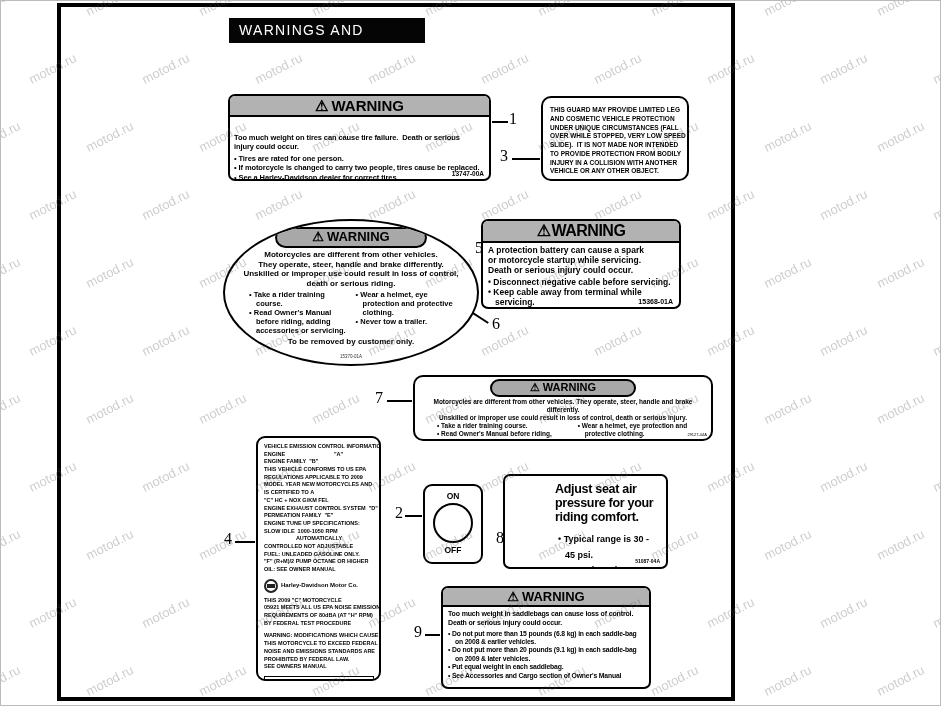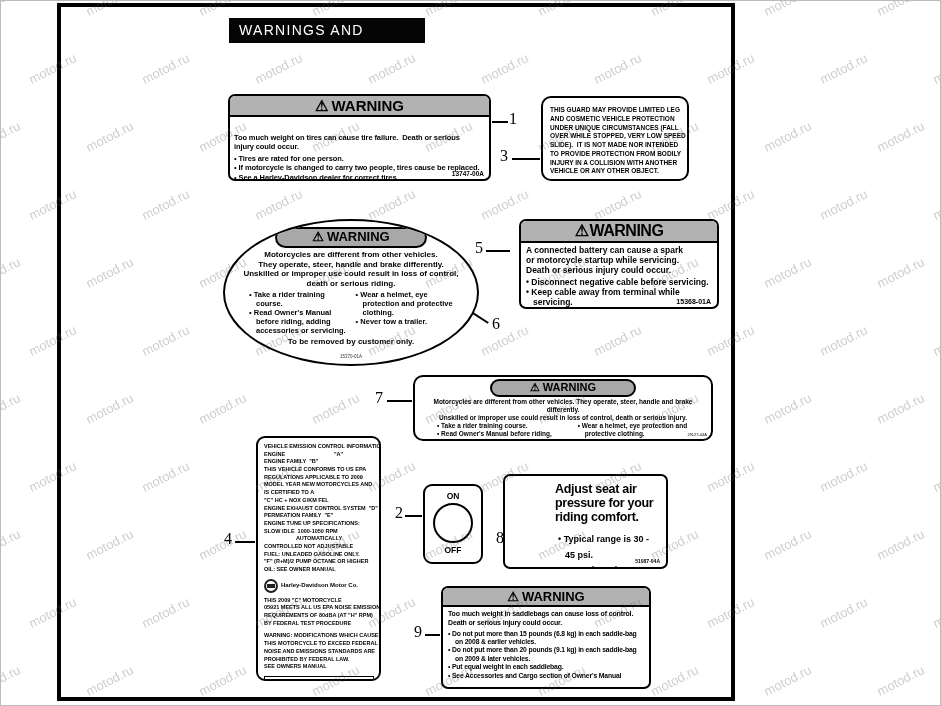--- a/index.html
+++ b/index.html
@@ -84,27 +84,27 @@
         </div>
       <div style="flex:1;padding-left:6px;">
           <div class="b">Wear a helmet, eye protection and protective clothing.</div>
           <div class="b">Never tow a trailer.</div>
         </div>
     </div>
     <div style="text-align:center;font-size:8px;margin-top:2px;">To be removed by customer only.</div>
     <div style="text-align:center;font-size:4.5px;font-weight:normal;color:#333;margin-top:8px;">15370-01A</div>
   </div>
 
-  <div class="label wlabel" style="left:518px;top:218px;width:200px;height:90px;">
+  <div class="label wlabel" style="left:480px;top:218px;width:200px;height:90px;">
     <div class="hdrbar" style="height:20px;font-size:16px;line-height:20px;letter-spacing:-0.5px;">
       <span class="tri" style="margin-right:1px;">⚠</span><span>WARNING</span>
     </div>
     <div style="padding:2px 5px;font-size:8.5px;line-height:1.2;">
       <div>
-          <div class="ln">A connected battery can cause a spark</div>
+          <div class="ln">A protection battery can cause a spark</div>
           <div class="ln">or motorcycle startup while servicing.</div>
           <div class="ln">Death or serious injury could occur.</div>
         </div>
       <div style="margin-top:1px;">
           <div class="b">Disconnect negative cable before servicing.</div>
           <div class="b">Keep cable away from terminal while servicing.</div>
         </div>
     </div>
     <div class="part" style="right:6px;bottom:2px;font-size:7px;">15368-01A</div>
   </div>

